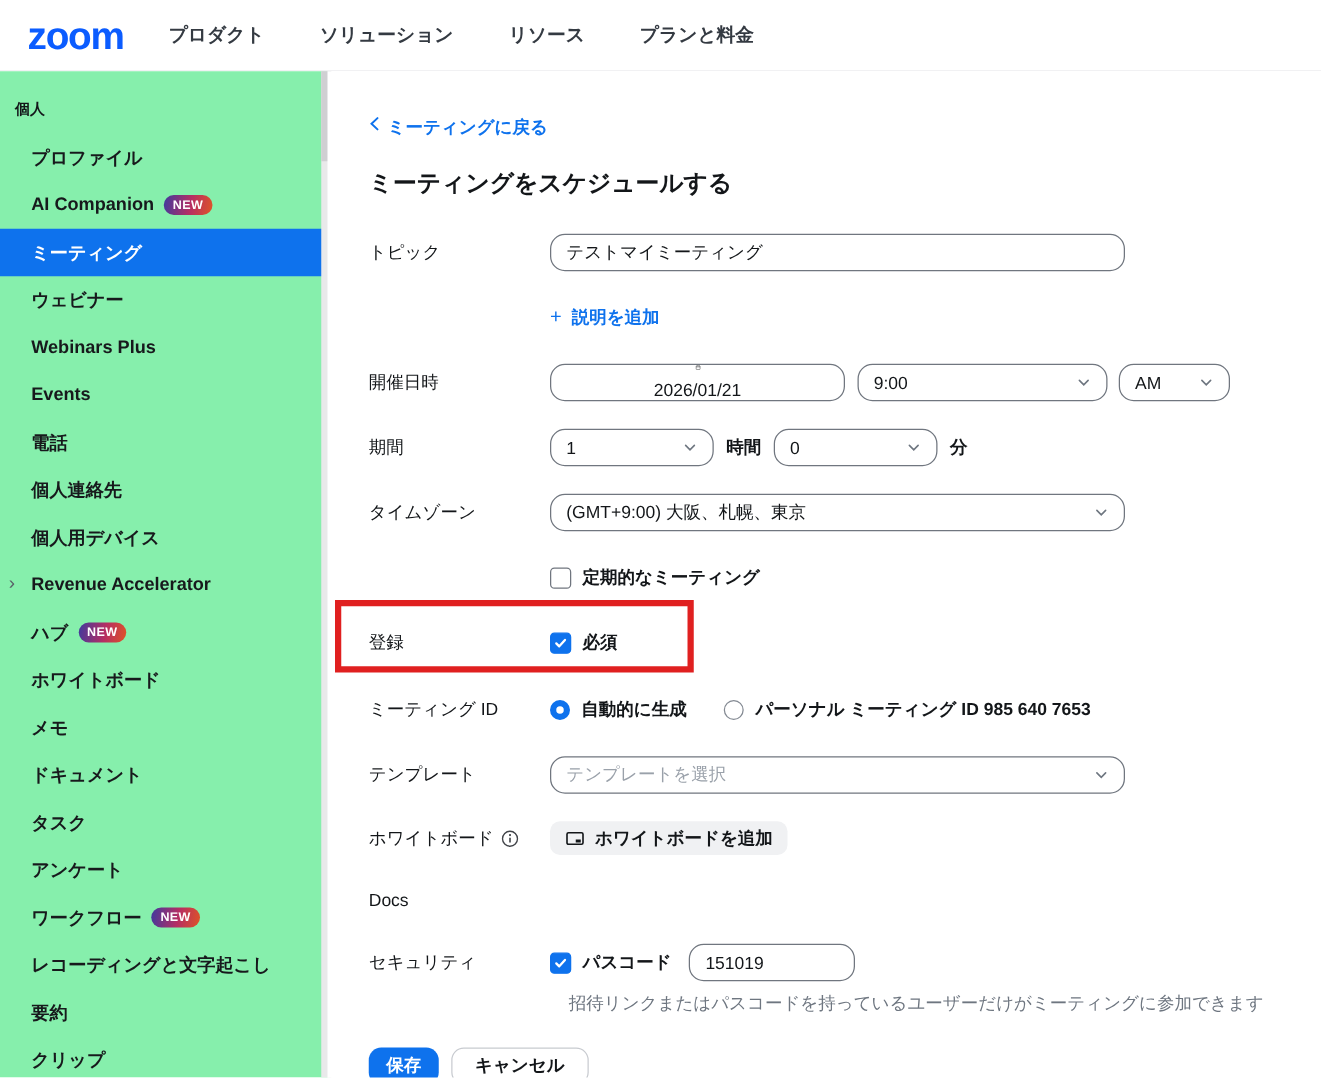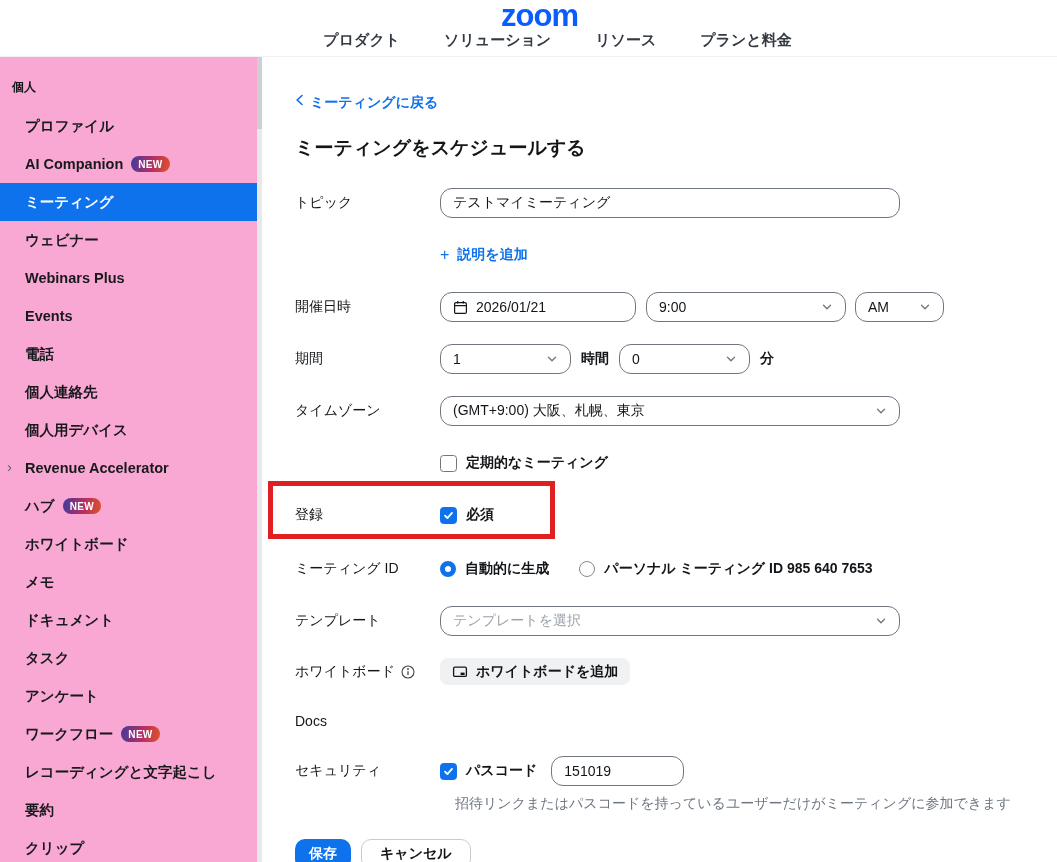--- a/index.html
+++ b/index.html
@@ -3,29 +3,29 @@
 <meta charset="utf-8">
 <style>
   * { margin:0; padding:0; box-sizing:border-box; }
   html,body { width:1057px; height:862px; background:#fff; overflow:hidden;
     font-family:"Liberation Sans","DejaVu Sans",sans-serif; color:#131619; }
 
   :root { --accent:#0E72ED; --logo:#0B5CFF; --highlight:#E02020; }
 
   
   .topbar { height:57px; display:flex; align-items:center; padding-left:22px;
-    background:#fff; border-bottom:1px solid #f1f1f3;flex-direction:column; }
+    background:#fff; border-bottom:1px solid #f1f1f3; }
   .logo { font-size:31px; font-weight:800; color:var(--logo); letter-spacing:-1px;
     line-height:1; cursor:pointer; }
   .topnav { display:flex; margin-left:36px; gap:44px; }
   .topnav a { font-size:15px; font-weight:600; color:#343a42; text-decoration:none; cursor:pointer; }
 
   
   .layout { display:flex; height:805px; }
-  aside { position:relative; width:262px; background:#f9a8d4; padding-top:22px; flex:none; }
+  aside { position:relative; width:262px; background:#86efac; padding-top:22px; flex:none; }
   .section-label { font-size:12px; font-weight:600; color:#131619; padding-left:12px; height:28px; }
   .side-item { position:relative; height:38px; display:flex; align-items:center;
     padding-left:25px; font-size:14.5px; font-weight:600; color:#17191c; cursor:pointer; }
   .side-item.active { background:var(--accent); color:#fff; }
   .side-item .chev { position:absolute; left:7px; top:50%; transform:translateY(-58%);
     color:#5a6068; font-size:15px; font-weight:400; }
   .badge { margin-left:8px; font-size:10px; font-weight:700; color:#fff; letter-spacing:.3px;
     padding:2.5px 7px; border-radius:9px;
     background:linear-gradient(100deg,#403a9e 0%,#b62e63 55%,#df5426 100%); }
   .side-scroll { position:absolute; top:0; right:-3px; width:8px; height:805px; background:#e9e9ea; }
@@ -42,21 +42,21 @@
   .flabel { width:145px; flex:none; font-size:14px; color:#131619; display:flex; align-items:center; gap:6px; }
   .field { display:flex; align-items:center; }
 
   .text-input, .selectbox { height:30px; border:1px solid #70767f; border-radius:12px;
     background:#fff; font-size:14px; color:#131619; padding:0 12px;
     font-family:"Liberation Sans","DejaVu Sans",sans-serif; }
   .text-input { outline:none; }
   .w-full { width:460px; }
   .selectbox { display:flex; align-items:center; justify-content:space-between; cursor:pointer; gap:8px; }
   .placeholder { color:#9aa1aa; }
-  .dateinput { width:196px; display:flex; align-items:center; gap:8px; cursor:text; }
+  .dateinput { width:236px; display:flex; align-items:center; gap:8px; cursor:text;flex-direction:column; }
 
   .addlink { display:inline-flex; align-items:center; gap:8px; color:var(--accent);
     font-size:14px; font-weight:600; text-decoration:none; cursor:pointer; }
   .plus { font-size:16px; font-weight:400; }
 
   .unit { font-size:14px; font-weight:600; margin:0 10px; }
 
   
   .cb { width:17px; height:17px; border:1.5px solid #70767f; border-radius:3.5px;
     background:#fff; flex:none; cursor:pointer; display:flex; align-items:center; justify-content:center; }

